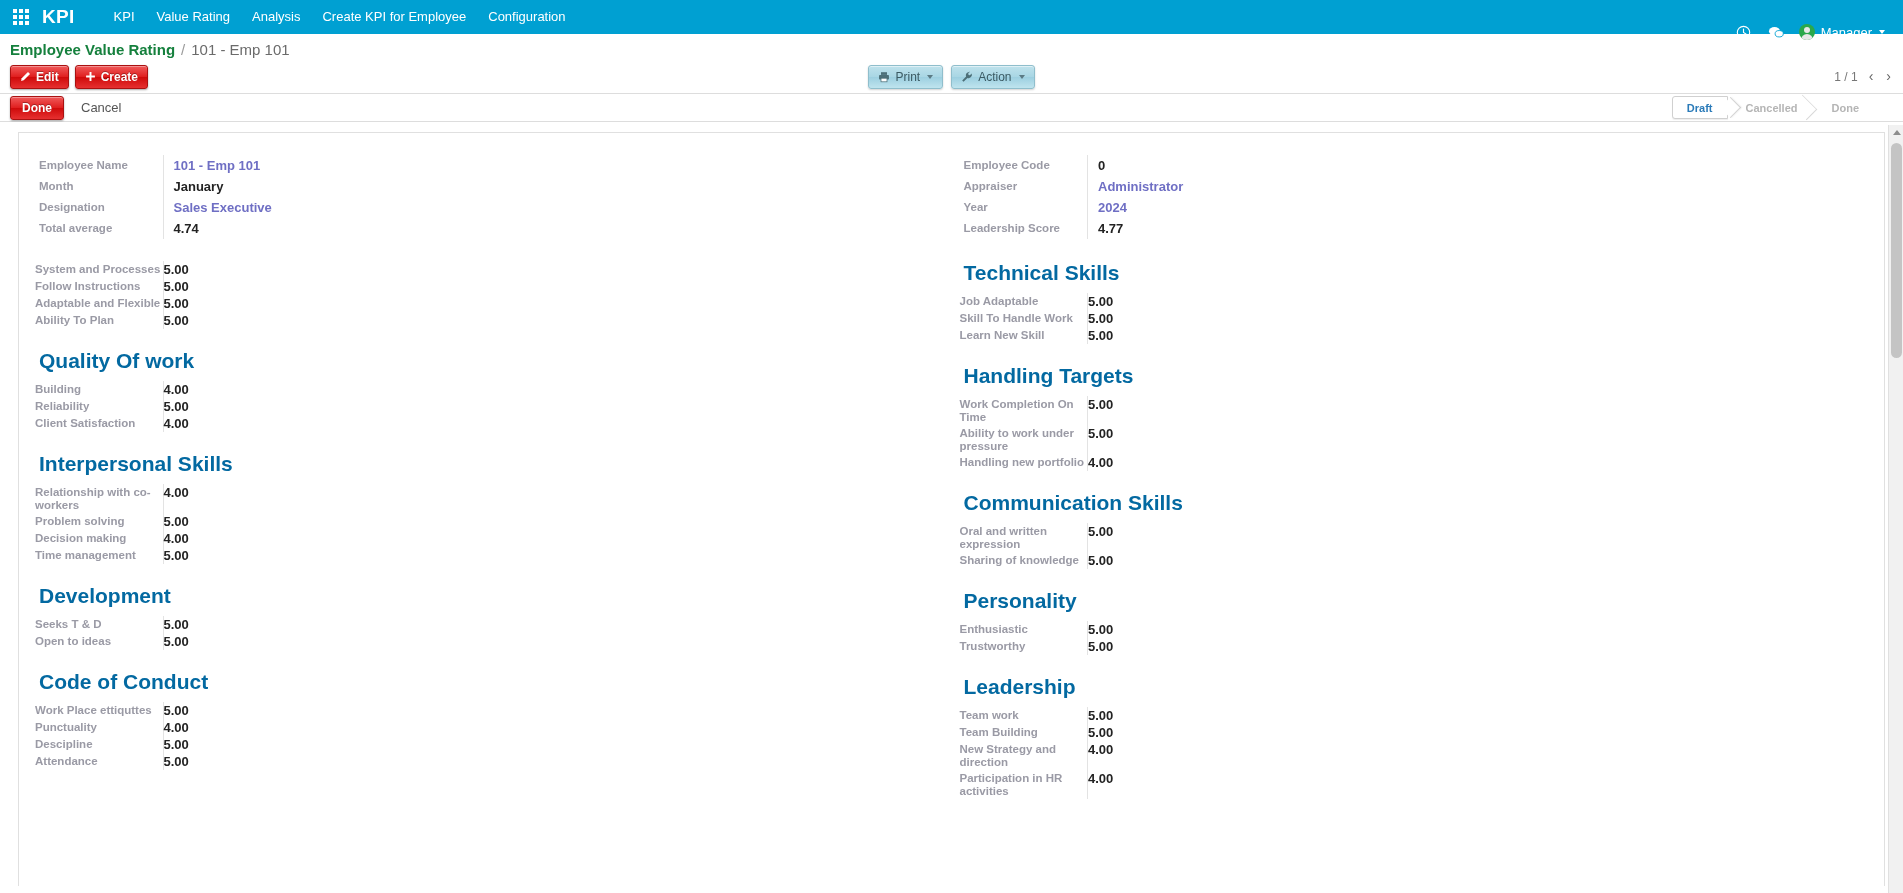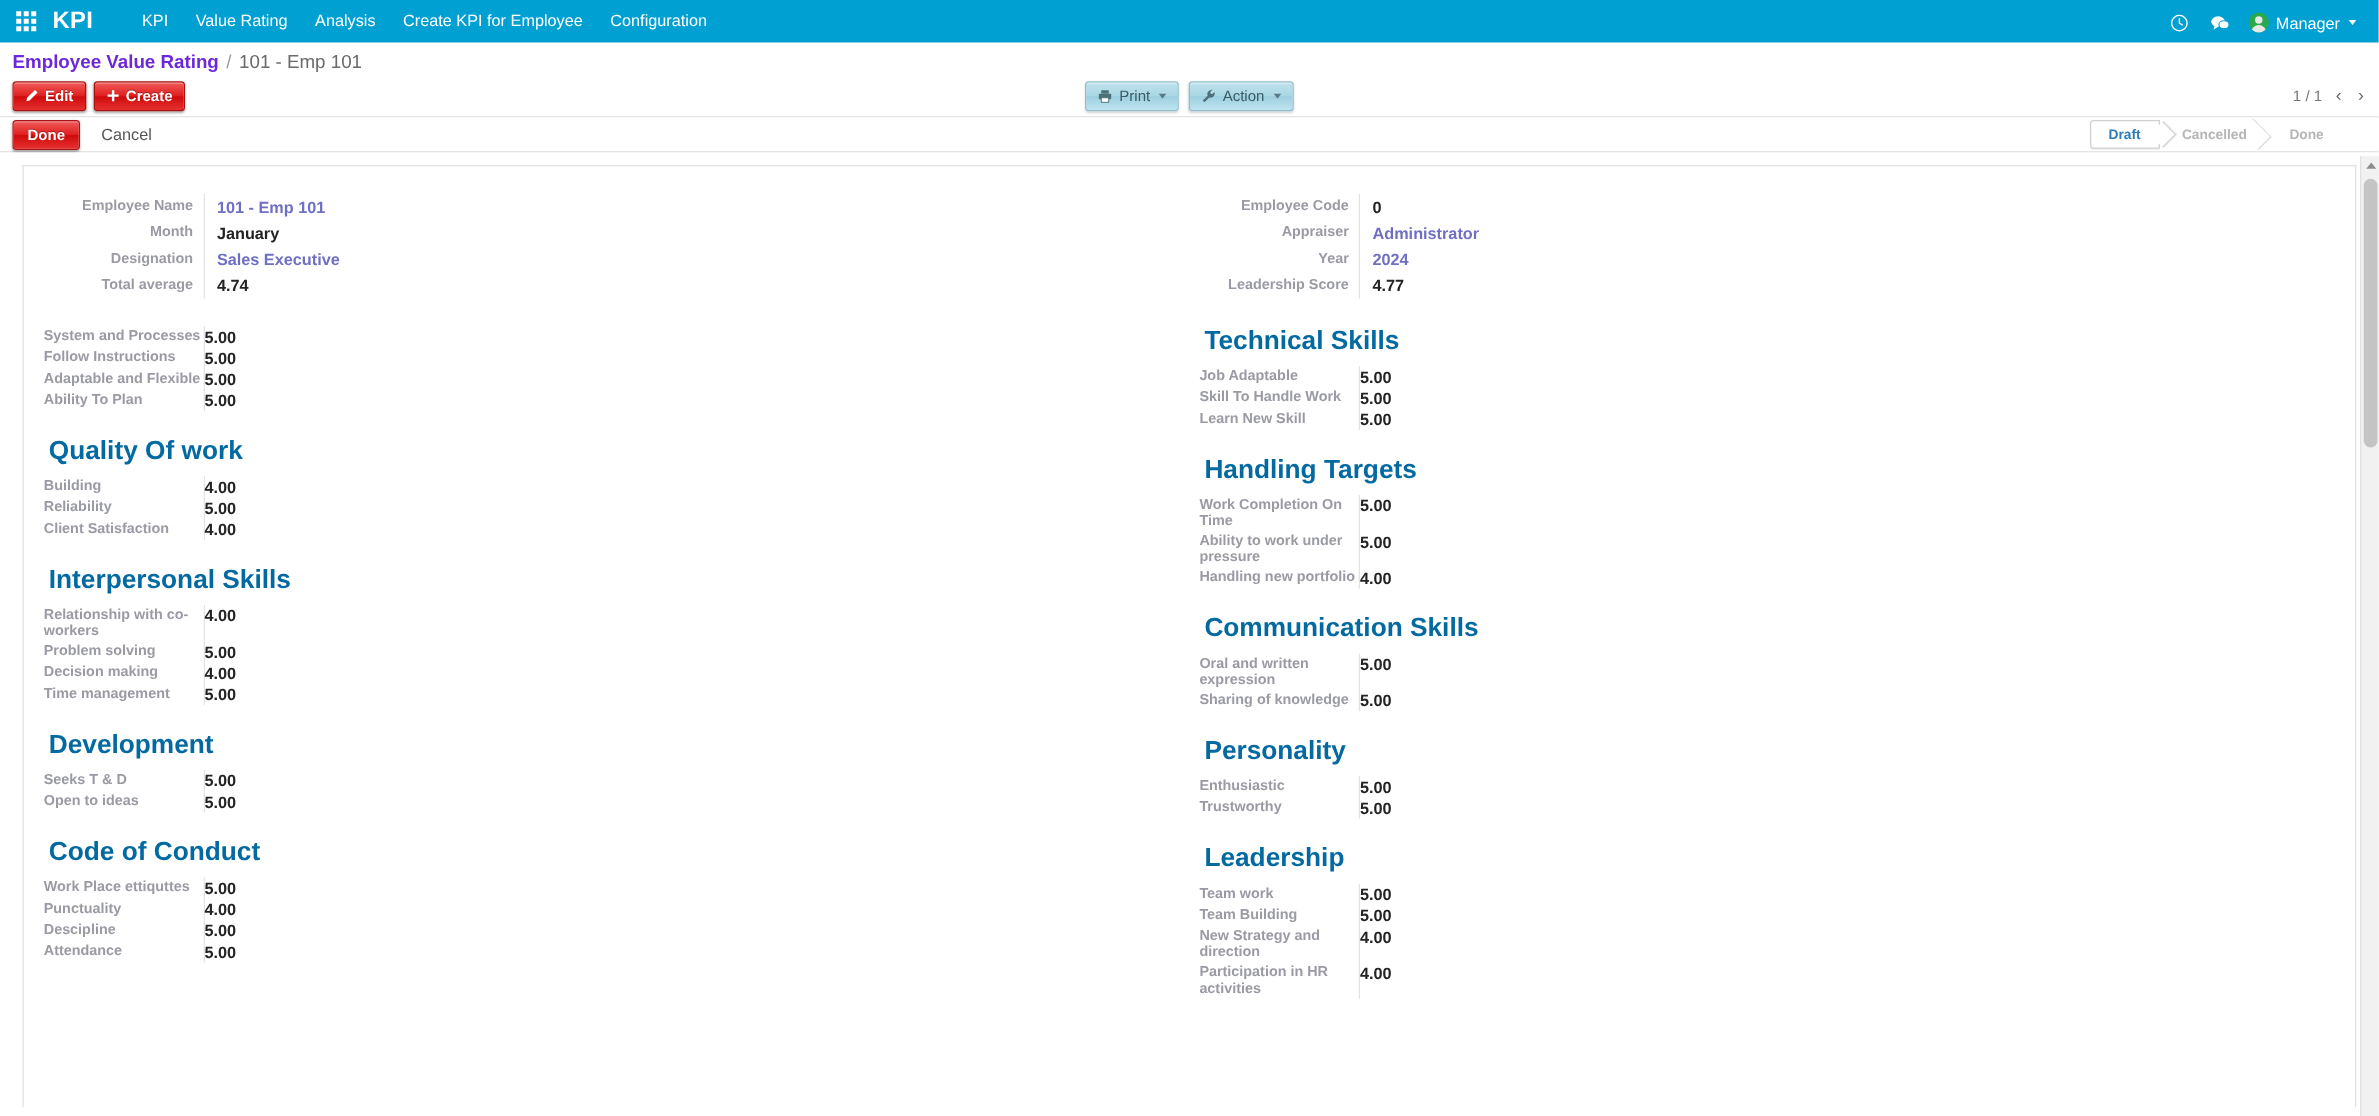--- a/index.html
+++ b/index.html
@@ -48,21 +48,21 @@
     font-size: 13px;
     color: #ffffff;
     padding: 0 11px;
     line-height: 34px;
     height: 34px;
     cursor: pointer;
     white-space: nowrap;
   }
   .nav-right {
     position: absolute;
-    right: 10px; top: 1px;
+    right: 10px; top: 15px;
     height: 34px;
     display: flex;
     align-items: center;
     gap: 2px;
   }
   .nav-icon-btn {
     width: 30px; height: 34px;
     display: flex; align-items: center; justify-content: center;
     cursor: pointer;
   }
@@ -110,21 +110,21 @@
 
   
   .breadcrumb-bar {
     height: 26px;
     padding: 5px 0 0 10px;
     background: #ffffff;
     font-size: 15px;
     display: flex;
     align-items: center;
   }
-  .bc-root { color: #6d28d9; font-weight: bold; cursor: pointer; }
+  .bc-root { color: #15803d; font-weight: bold; cursor: pointer; }
   .bc-sep { color: #9b9b9b; margin: 0 6px; font-weight: normal; }
   .bc-current { color: #6b6b6b; }
 
   
   .cp {
     position: relative;
     height: 34px;
     padding: 0 10px;
     display: flex;
     align-items: center;
@@ -322,21 +322,21 @@
   }
   td.val.link {
     color: #6f6fc4;
     font-weight: bold;
     cursor: pointer;
   }
 
   .tight td.lbl { padding-top: 2px; padding-bottom: 2px; }
 
   
-  .hdr-block td.lbl { padding: 4px 8px 4px 4px; text-align: right; }
+  .hdr-block td.lbl { padding: 4px 8px 4px 4px; }
   .hdr-block td.val { padding: 2px 6px 2px 10px; }
 
   .outer-scroll {
     position: absolute;
     top: 125px; right: 0;
     width: 15px;
     height: 768px;
     background: #f1f1f1;
     border-left: 1px solid #e0e0e0;
     z-index: 5;

